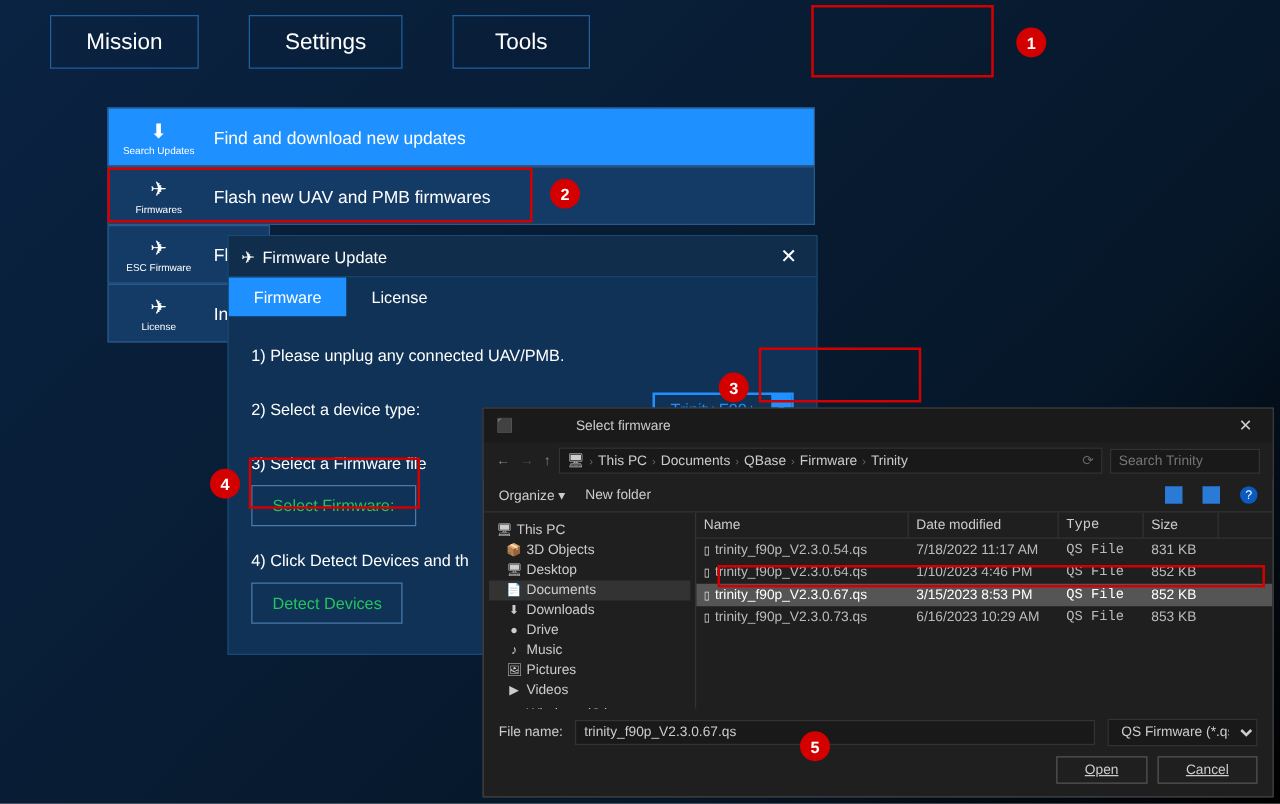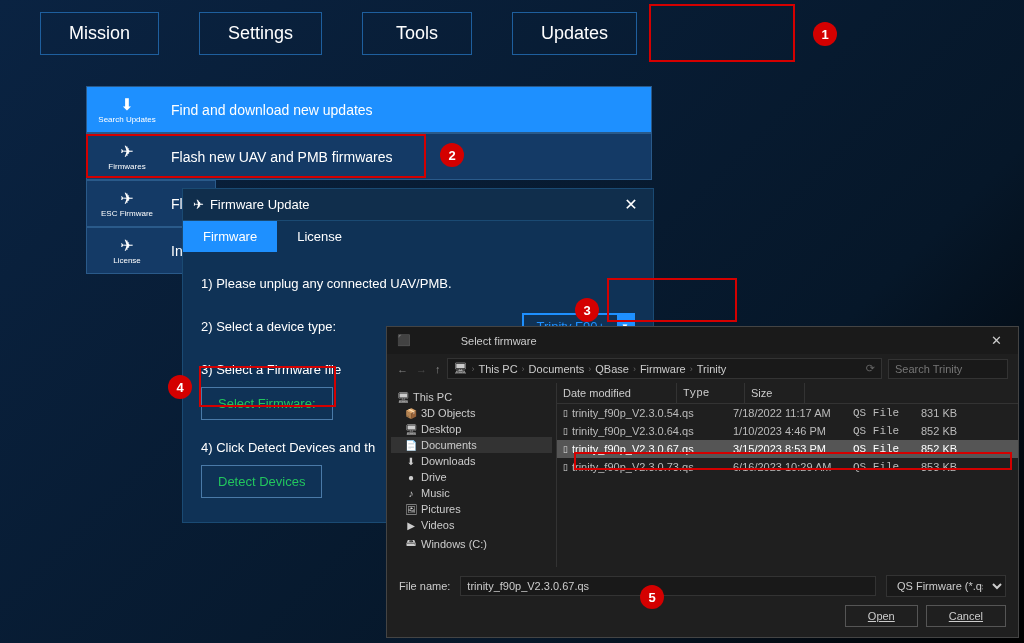--- a/index.html
+++ b/index.html
@@ -79,21 +79,20 @@
     .fd-actions button { background: #1f1f1f; border: 1px solid #555; color: #ccc; padding: 4px 22px; font-size: 11px; cursor: pointer; }
     .fico { color: #ddd; font-size: 9px; }
   </style>
 </head>
 <body>
 
 <div class="topnav">
   <div class="topnav-item">Mission</div>
   <div class="topnav-item">Settings</div>
   <div class="topnav-item">Tools</div>
-  <div class="topnav-item">Updates</div>
 </div>
 <div class="redbox" style="left:649px; top:4px; width:146px; height:58px;"></div>
 <div class="marker" style="left:813px; top:22px;">1</div>
 
 <div class="sidemenu">
   <div class="side-item active">
     <div class="icon-box">
         <span class="ico">⬇</span>
         <span>Search Updates</span>
       </div>
@@ -180,20 +179,28 @@
       <span class="c-item">QBase</span>
       <span class="c-sep">›</span>
       <span class="c-item">Firmware</span>
       <span class="c-sep">›</span>
       <span class="c-item">Trinity</span>
       <span style="flex:1"></span>
       <span style="color:#666;">⟳</span>
     </div>
     <input class="fd-search" placeholder="Search Trinity" style="">
   </div>
+  <div class="fd-toolbar">
+    <span class="org"><span>Organize</span> ▾</span>
+    <span>New folder</span>
+    <span class="sp"></span>
+    <span class="view-ico"></span>
+    <span class="view-ico" style="background:#2a7ad6;"></span>
+    <span class="help-ico">?</span>
+  </div>
   <div class="fd-main">
     <div class="fd-tree" id="fd-tree">
         <div class="tn lvl0">
           <span class="tico">🖥</span>
           <span>This PC</span>
         </div>
         <div class="tn">
           <span class="tico">📦</span>
           <span>3D Objects</span>
         </div>
@@ -225,20 +232,21 @@
           <span class="tico">▶</span>
           <span>Videos</span>
         </div>
         <div class="tn">
           <span class="tico">🖴</span>
           <span>Windows (C:)</span>
         </div>
       </div>
     <div class="fd-list">
       <div class="fd-head">
+        <div class="col-name">Name</div>
         <div class="col-date">Date modified</div>
         <div class="col-type">Type</div>
         <div class="col-size">Size</div>
       </div>
       <div id="fd-rows">
           <div class="fd-row">
             <div class="col-name">
               <span class="fico">▯</span>
               <span>trinity_f90p_V2.3.0.54.qs</span>
             </div>

